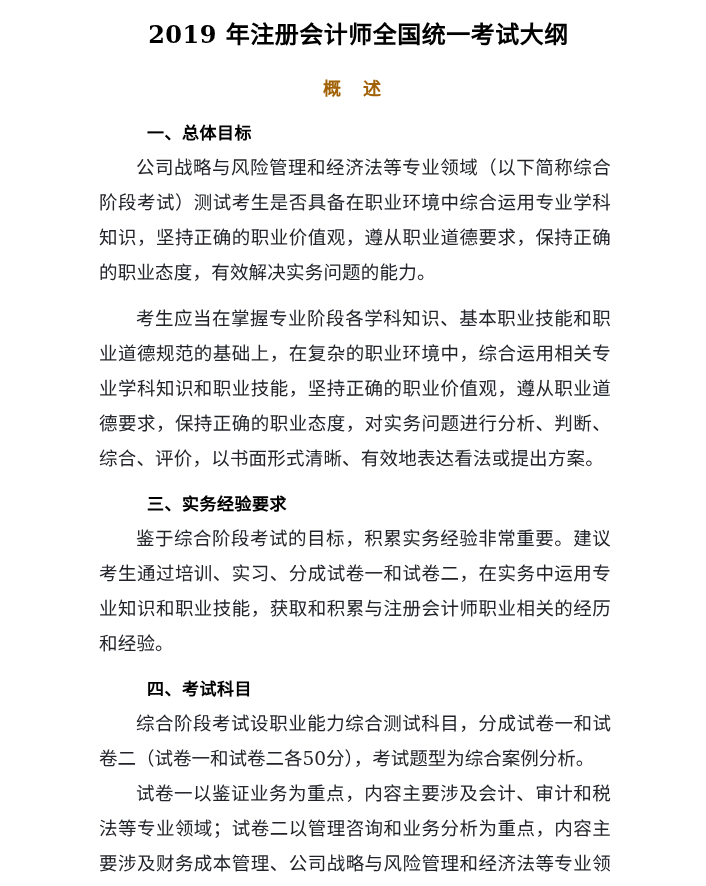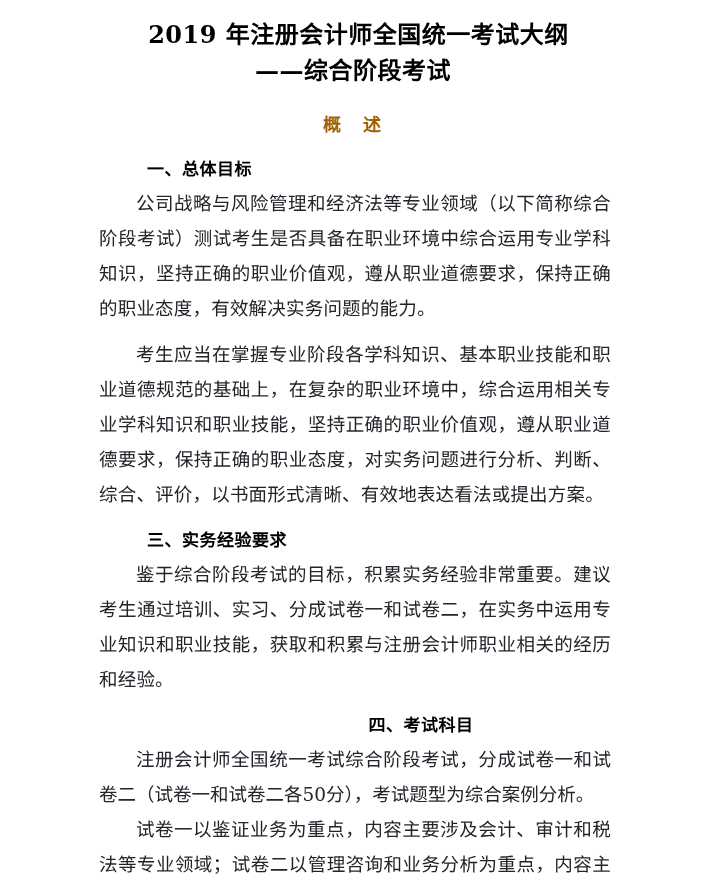--- a/index.html
+++ b/index.html
@@ -70,30 +70,29 @@
     text-indent: 2em;
     margin: 0;
     letter-spacing: 0.2px;
     word-break: break-all;
   }
   .para.tight { letter-spacing: 0px; }
 
   .sec-1-head { margin-top: 14px; }
   .sec-2-head { margin-top: 8px; }
   .sec-3-head { margin-top: 8px; }
-  .sec-4-head { margin-top: 8px; text-align: center; }
+  .sec-4-head { margin-top: 8px; }
 </style>
 </head>
 <body>
 
 <div id="page">
 
   <div class="doc-title">
     <span class="title-line-1">2019 年注册会计师全国统一考试大纲</span>
-    <span class="title-line-2">——综合阶段考试</span>
   </div>
 
   <div class="doc-subtitle">概　述</div>
 
   <div class="section">
     <div class="section-heading sec-1-head">一、总体目标</div>
     <div class="body-block">
       <p class="para">公司战略与风险管理和经济法等专业领域（以下简称综合阶段考试）测试考生是否具备在职业环境中综合运用专业学科知识，坚持正确的职业价值观，遵从职业道德要求，保持正确的职业态度，有效解决实务问题的能力。</p>
     </div>
   </div>
@@ -107,18 +106,18 @@
   <div class="section">
     <div class="section-heading sec-3-head">三、实务经验要求</div>
     <div class="body-block">
       <p class="para">鉴于综合阶段考试的目标，积累实务经验非常重要。建议考生通过培训、实习、分成试卷一和试卷二，在实务中运用专业知识和职业技能，获取和积累与注册会计师职业相关的经历和经验。</p>
     </div>
   </div>
 
   <div class="section">
     <div class="section-heading sec-4-head">四、考试科目</div>
     <div class="body-block">
-      <p class="para tight">注册会计师全国统一考试综合阶段考试，分成试卷一和试卷二（试卷一和试卷二各50分），考试题型为综合案例分析。</p>
+      <p class="para tight">综合阶段考试设职业能力综合测试科目，分成试卷一和试卷二（试卷一和试卷二各50分），考试题型为综合案例分析。</p>
       <p class="para">试卷一以鉴证业务为重点，内容主要涉及会计、审计和税法等专业领域；试卷二以管理咨询和业务分析为重点，内容主要涉及财务成本管理、公司战略与风险管理和经济法等专业领域。试</p>
     </div>
   </div>
 
 </div>
 
 </body></html>

